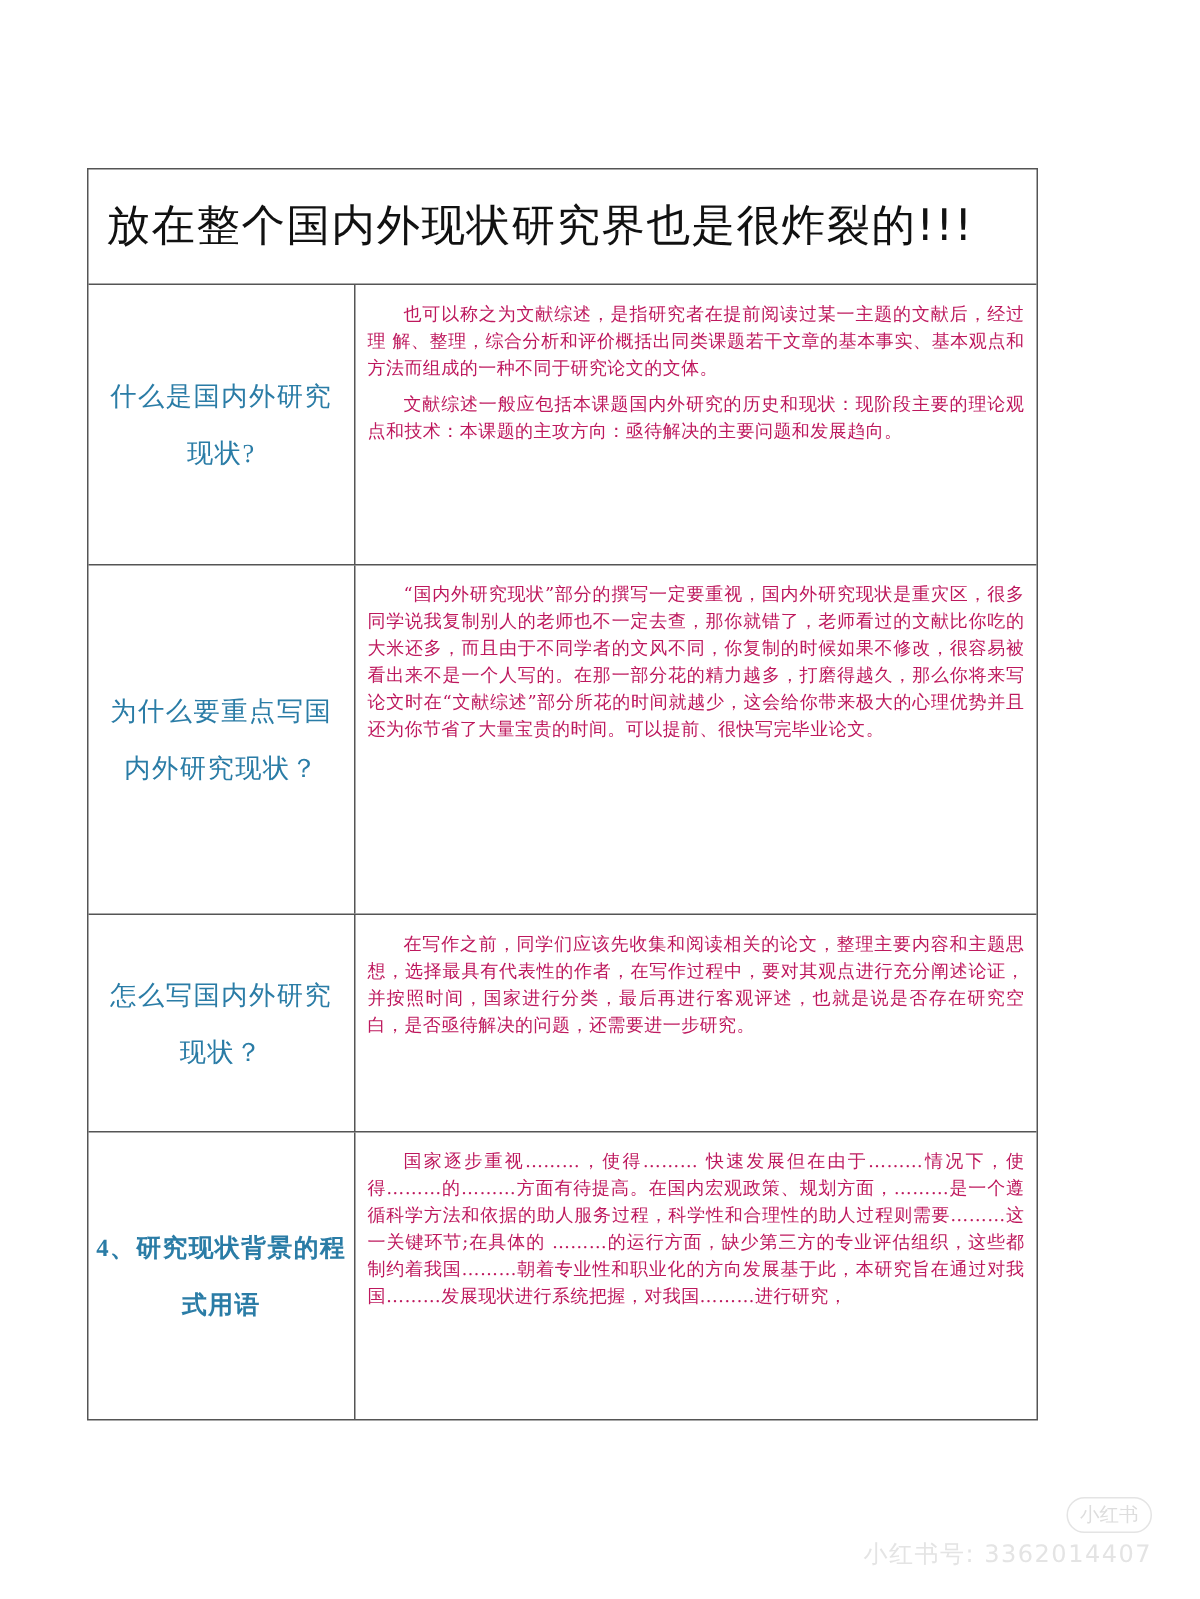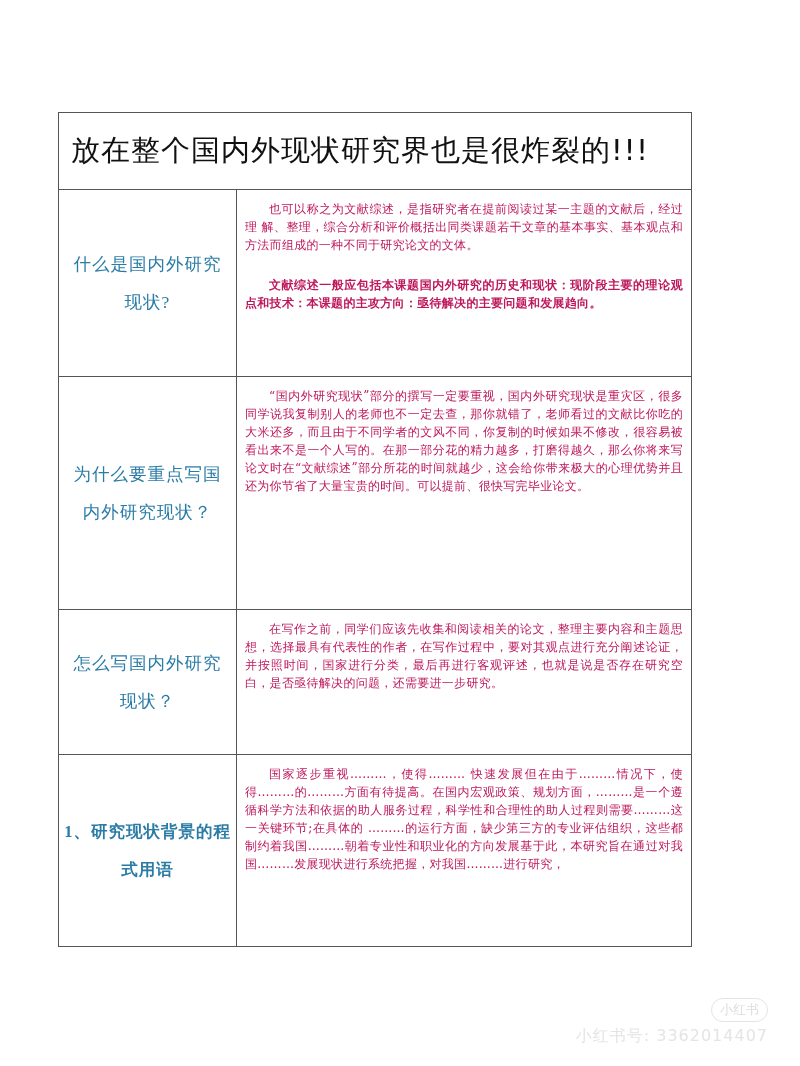--- a/index.html
+++ b/index.html
@@ -70,21 +70,21 @@
     }
     .para {
       font-size: 12px;
       line-height: 18px;
       text-indent: 2em;
       margin: 0;
       text-align: justify;
       color: #be185d;
       letter-spacing: 0.3px;
     }
-    .para + .para { margin-top: 22px; font-weight: bold; }
+    .para + .para { margin-top: 6px; }
     .r1 { height: 187px; }
     .r2 { height: 233px; }
     .r3 { height: 145px; }
     .r4 { height: 191px; }
     .watermark {
       position: absolute;
       right: 32px;
       top: 998px;
       text-align: right;
       color: #e2e2e2;
@@ -146,21 +146,21 @@
       </div>
     </div>
     <div class="content-cell">
       <p class="para">在写作之前，同学们应该先收集和阅读相关的论文，整理主要内容和主题思想，选择最具有代表性的作者，在写作过程中，要对其观点进行充分阐述论证，并按照时间，国家进行分类，最后再进行客观评述，也就是说是否存在研究空白，是否亟待解决的问题，还需要进一步研究。</p>
     </div>
   </div>
 
   <div class="row r4">
     <div class="label-cell">
       <div class="label-text bold">
-        <div>1、研究现状背景的程</div>
+        <div>4、研究现状背景的程</div>
         <div>式用语</div>
       </div>
     </div>
     <div class="content-cell">
       <p class="para">国家逐步重视………，使得……… 快速发展但在由于………情况下，使得………的………方面有待提高。在国内宏观政策、规划方面，………是一个遵循科学方法和依据的助人服务过程，科学性和合理性的助人过程则需要………这一关键环节;在具体的 ………的运行方面，缺少第三方的专业评估组织，这些都制约着我国………朝着专业性和职业化的方向发展基于此，本研究旨在通过对我国………发展现状进行系统把握，对我国………进行研究，</p>
     </div>
   </div>
 </div>
 
 <div class="watermark">

